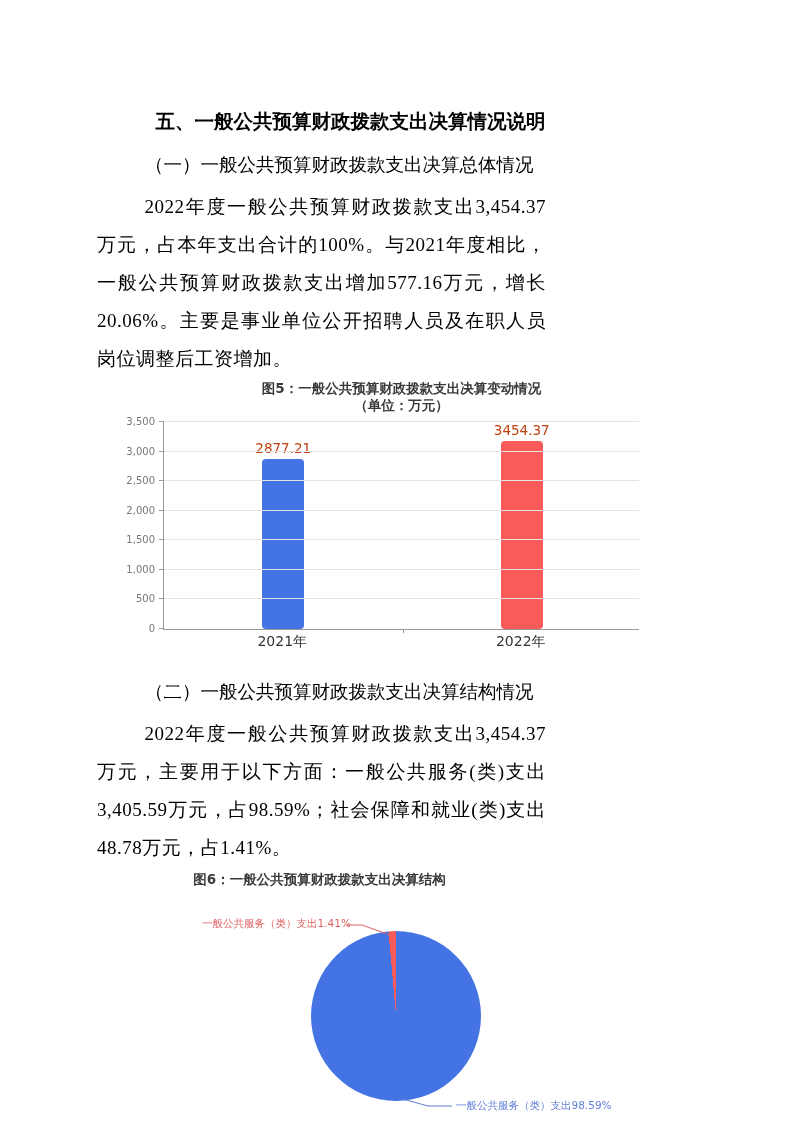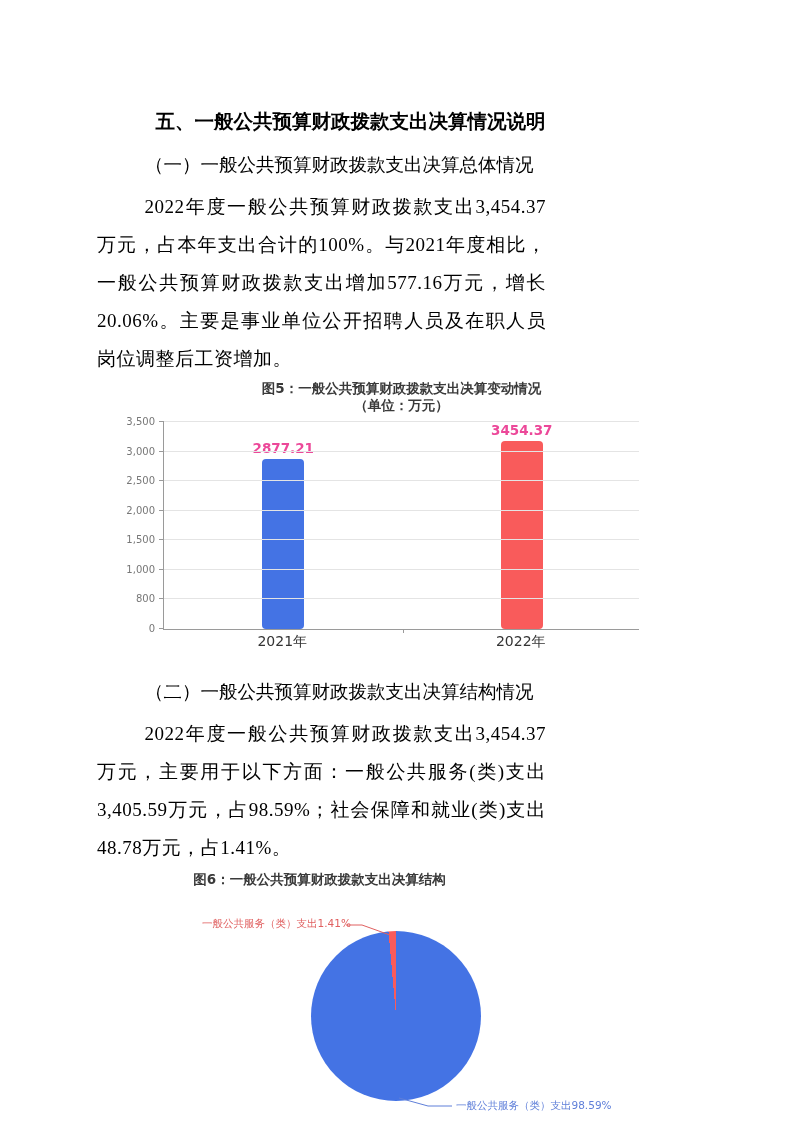--- a/index.html
+++ b/index.html
@@ -37,21 +37,21 @@
     border-left:1px solid #9a9a9a;border-bottom:1px solid #9a9a9a;overflow:visible;
   }
   .gridline{position:absolute;left:0;right:0;height:1px;background:#e4e4e4;}
   .ytick-mark{position:absolute;left:-5px;width:5px;height:1px;background:#9a9a9a;}
   .xtick-mark{position:absolute;bottom:-4px;width:1px;height:4px;background:#9a9a9a;}
   .bar-col{
     position:absolute;bottom:0;height:100%;width:42px;
     display:flex;flex-direction:column;align-items:center;justify-content:flex-end;
     transform:translateX(-50%);
   }
-  .bar-value{font-size:13.5px;font-weight:700;color:#ec4899;margin-bottom:3px;white-space:nowrap;}
+  .bar-value{font-size:13.5px;font-weight:400;color:#c2410c;margin-bottom:3px;white-space:nowrap;}
   .bar-rect{width:42px;border-radius:4px;}
   .x-labels{position:relative;margin-left:42px;width:477px;height:22px;}
   .xtick-label{position:absolute;top:4px;transform:translateX(-50%);font-size:14px;color:#333;white-space:nowrap;}
   
   .figure6{position:relative;height:252px;margin-top:4px;font-family:"DejaVu Sans","Liberation Sans",sans-serif;}
   .fig6-title{text-align:center;font-size:13.5px;font-weight:bold;color:#3a3a3a;line-height:17px;}
   .pie{position:absolute;left:311px;top:60px;width:170px;height:170px;border-radius:50%;}
   .pie-label{position:absolute;font-size:10.5px;white-space:nowrap;}
   .pie-label.secondary{top:46px;left:202px;}
   .pie-label.primary{top:228px;left:456px;}
@@ -70,21 +70,21 @@
     <h2 class="sub-heading">（一）一般公共预算财政拨款支出决算总体情况</h2>
 
     <p class="body-para">2022年度一般公共预算财政拨款支出3,454.37万元，占本年支出合计的100%。与2021年度相比，一般公共预算财政拨款支出增加577.16万元，增长20.06%。主要是事业单位公开招聘人员及在职人员岗位调整后工资增加。</p>
 
     <div class="figure5">
       <div class="fig-title">图5：一般公共预算财政拨款支出决算变动情况</div>
       <div class="fig-subtitle">（单位：万元）</div>
       <div class="plot-wrap">
         <div class="y-axis-labels">
             <div class="ytick-label" style="bottom: calc(0% - 6px);">0</div>
-            <div class="ytick-label" style="bottom: calc(14.2857% - 6px);">800</div>
+            <div class="ytick-label" style="bottom: calc(14.2857% - 6px);">500</div>
             <div class="ytick-label" style="bottom: calc(28.5714% - 6px);">1,000</div>
             <div class="ytick-label" style="bottom: calc(42.8571% - 6px);">1,500</div>
             <div class="ytick-label" style="bottom: calc(57.1429% - 6px);">2,000</div>
             <div class="ytick-label" style="bottom: calc(71.4286% - 6px);">2,500</div>
             <div class="ytick-label" style="bottom: calc(85.7143% - 6px);">3,000</div>
             <div class="ytick-label" style="bottom: calc(100% - 6px);">3,500</div>
           </div>
         <div class="plot-area">
           <div class="xtick-mark" style="left:50%"></div>
           <div class="xtick-mark" style="left:100%"></div>

